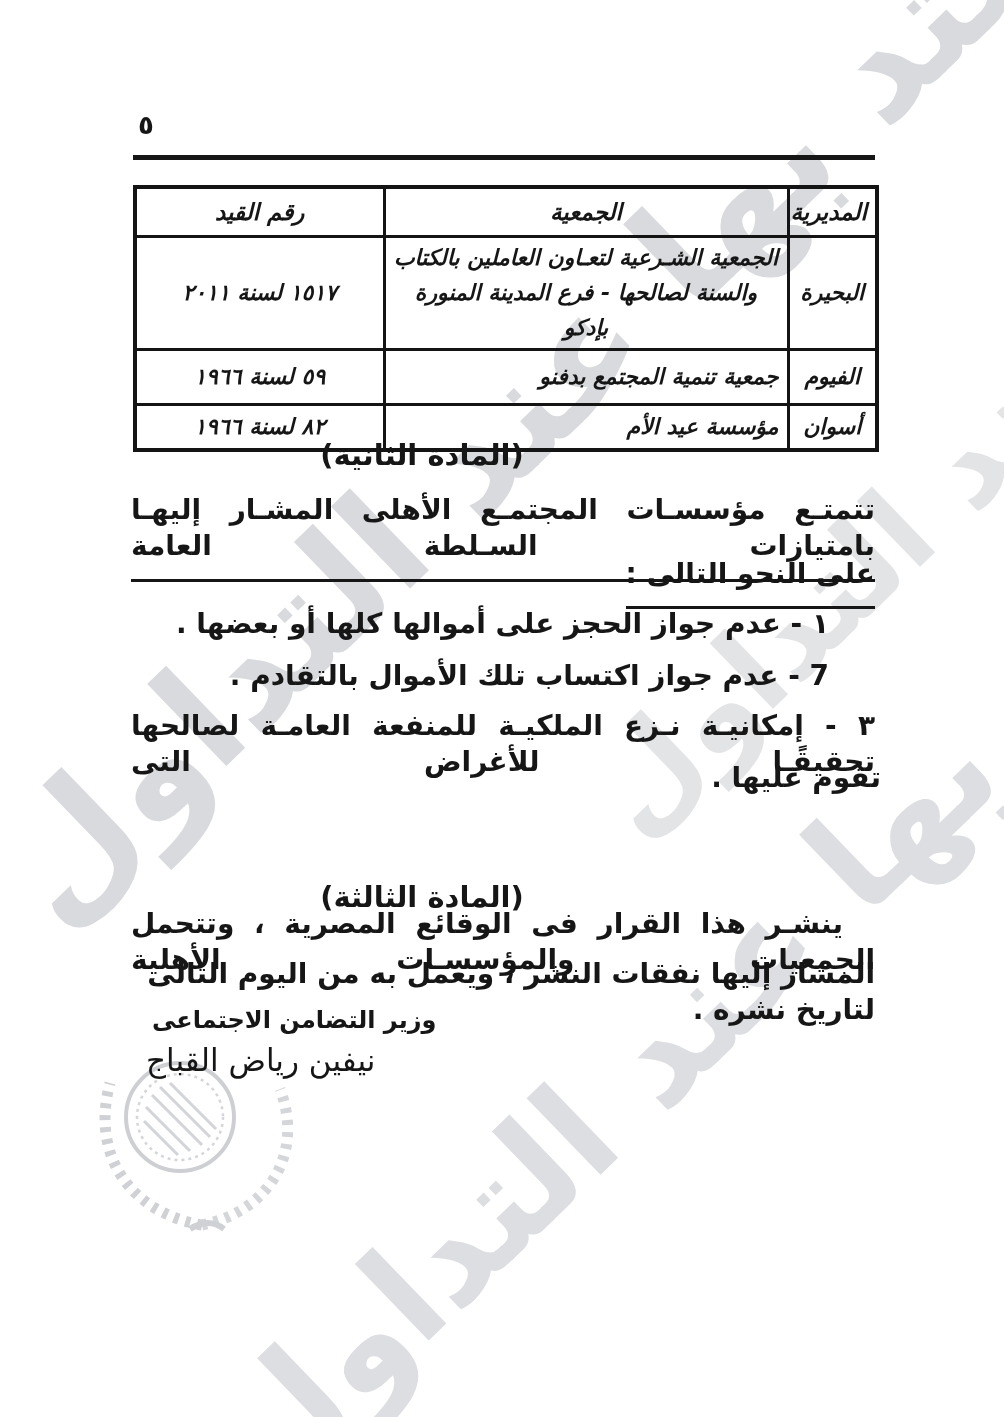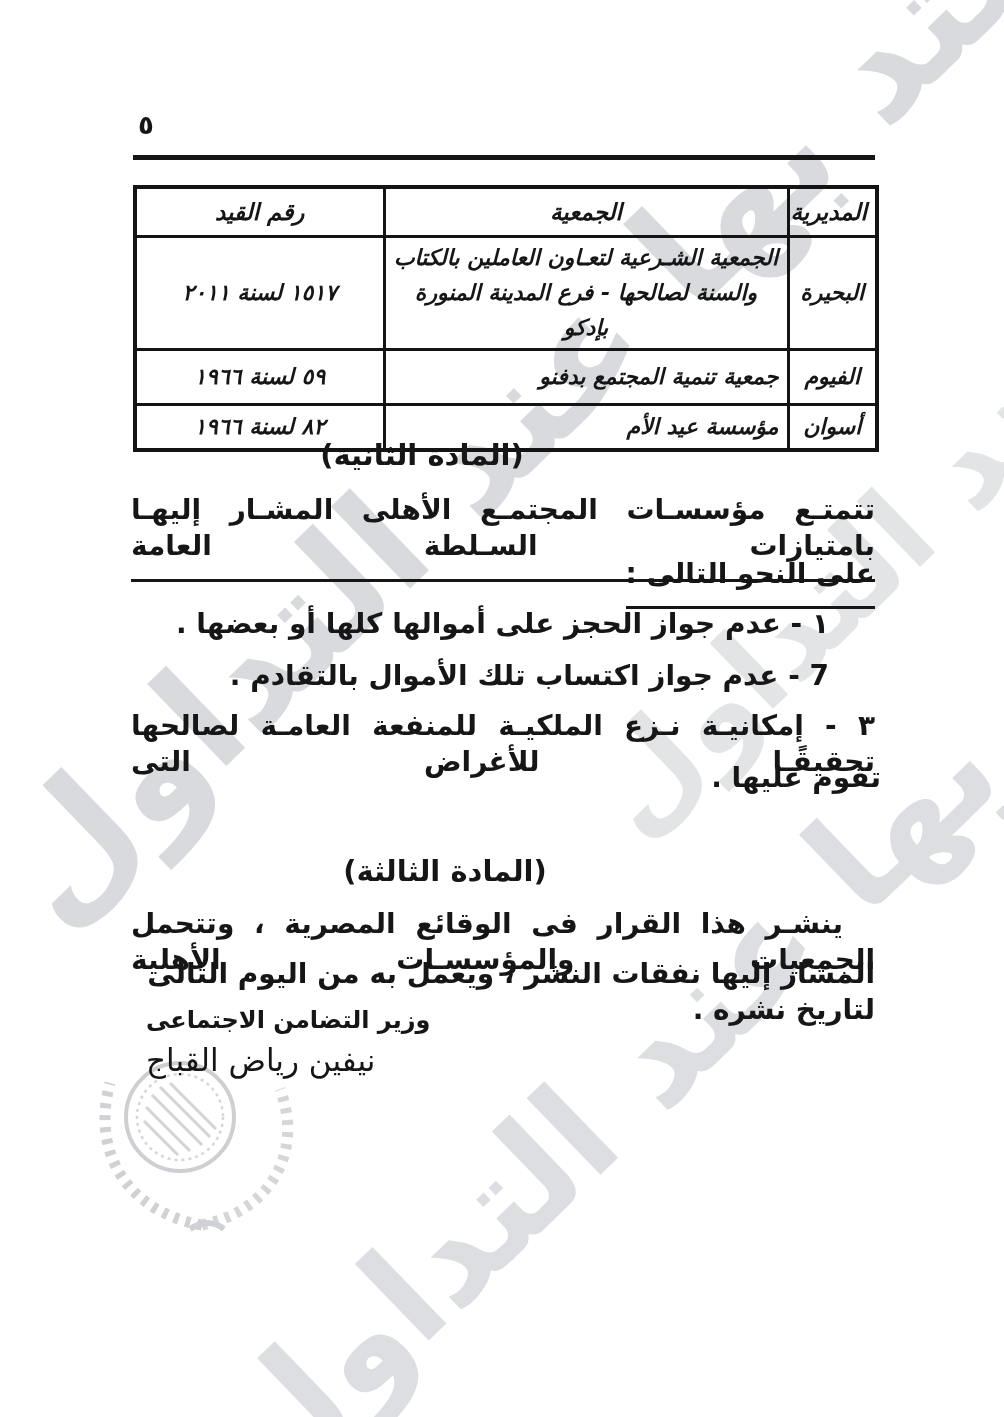--- a/index.html
+++ b/index.html
@@ -39,36 +39,36 @@
   table.registry{border:4px solid #141414;}
   table.registry th{font-size:23px;text-align:center;height:42px;}
   td.c-dir{text-align:center;}
   td.c-assoc-center{text-align:center;line-height:1.6;}
   td.c-assoc-right{text-align:right;padding-right:10px;}
   td.c-reg{text-align:center;}
   tr.r1{height:76px;} tr.r2{height:55px;} tr.r3{height:46px;}
 
   .article-heading{left:0;width:844px;text-align:center;font-size:29px;font-weight:bold;}
   .h-art2{top:438px;}
-  .h-art3{top:854px;margin-left:23px;}
+  .h-art3{top:880px;}
 
   .body-line{left:131px;width:744px;font-size:28px;font-weight:bold;line-height:1.3;}
   .justify-full{text-align:justify;text-align-last:justify;}
   .intro-1{top:492px;border-bottom:3px solid #161616;padding-bottom:14px;}
   .intro-2{top:556px;text-align:right;}
   .intro-2 span{border-bottom:3px solid #161616;padding-bottom:16px;}
   .li-1{top:606px;padding-right:46px;width:698px;}
   .li-2{top:658px;padding-right:46px;width:698px;}
   .li-3{top:708px;}
   .li-3b{top:760px;text-align:right;padding-left:6px;}
   .li-4{top:810px;padding-right:46px;width:698px;}
   .p3-1{top:906px;text-indent:32px;}
   .p3-2{top:956px;text-align:right;}
 
-  .minister-title{left:146px;top:1006px;font-size:24px;font-weight:bold;}
+  .minister-title{left:152px;top:1006px;font-size:24px;font-weight:bold;}
   .minister-signature{left:146px;top:1042px;font-size:31px;font-weight:normal;letter-spacing:1px;}
 </style>
 </head>
 <body>
 
 <div class="layer-wm">
   <div class="wm-band b1">صورة إلكترونية لا يعتد بها عند التداول</div>
   <div class="wm-band b2">صورة إلكترونية لا يعتد بها عند التداول</div>
   <div class="wm-band b3">صورة إلكترونية لا يعتد بها عند التداول</div>
 

